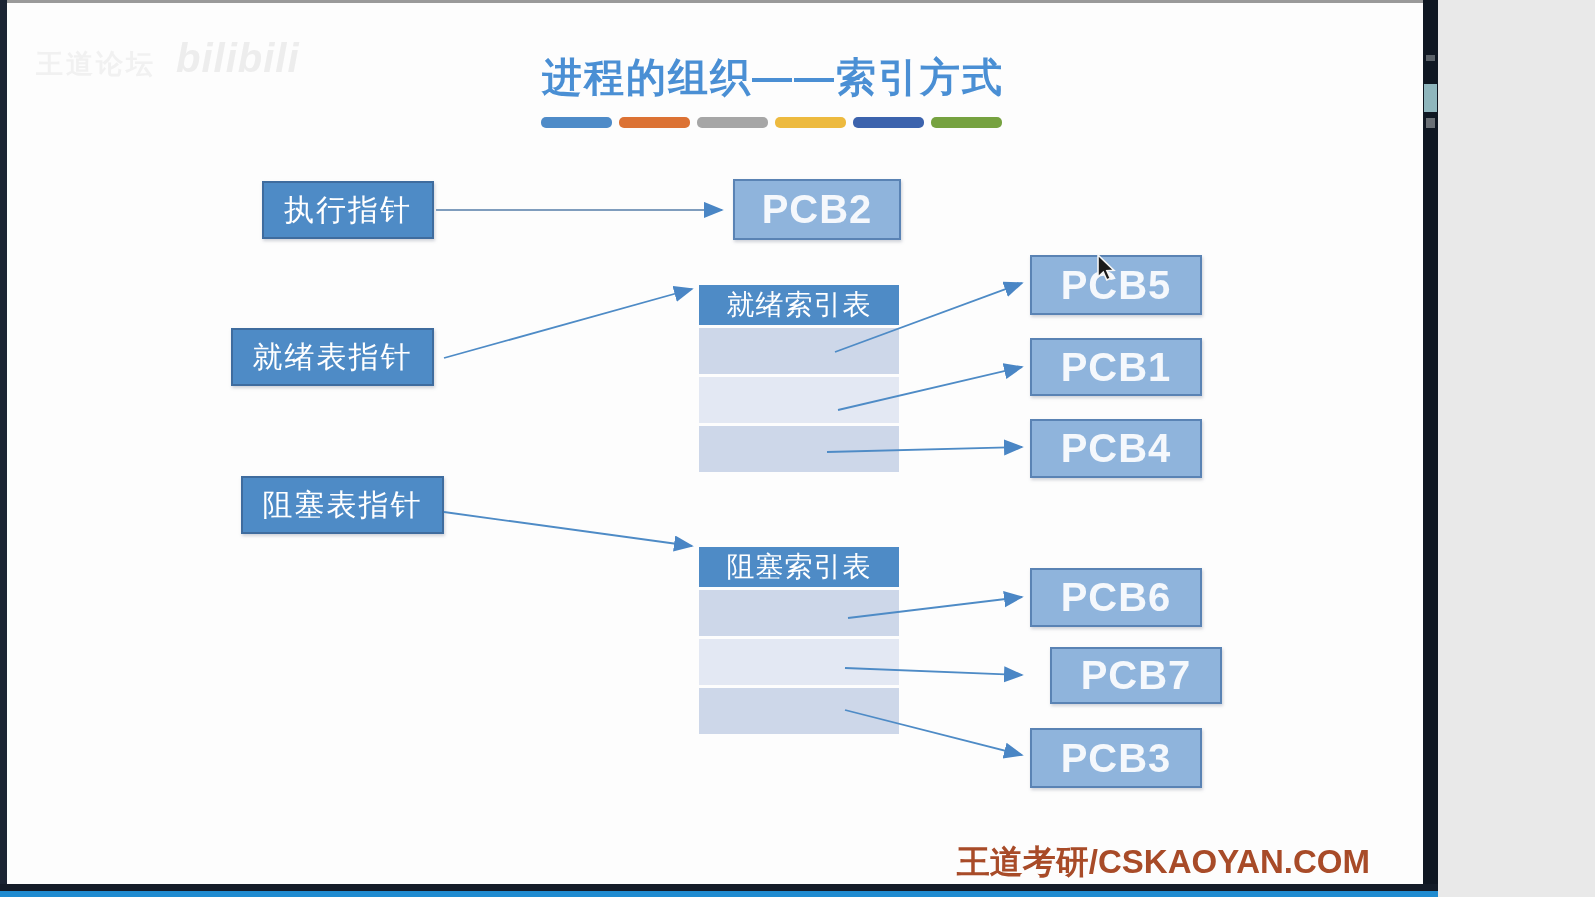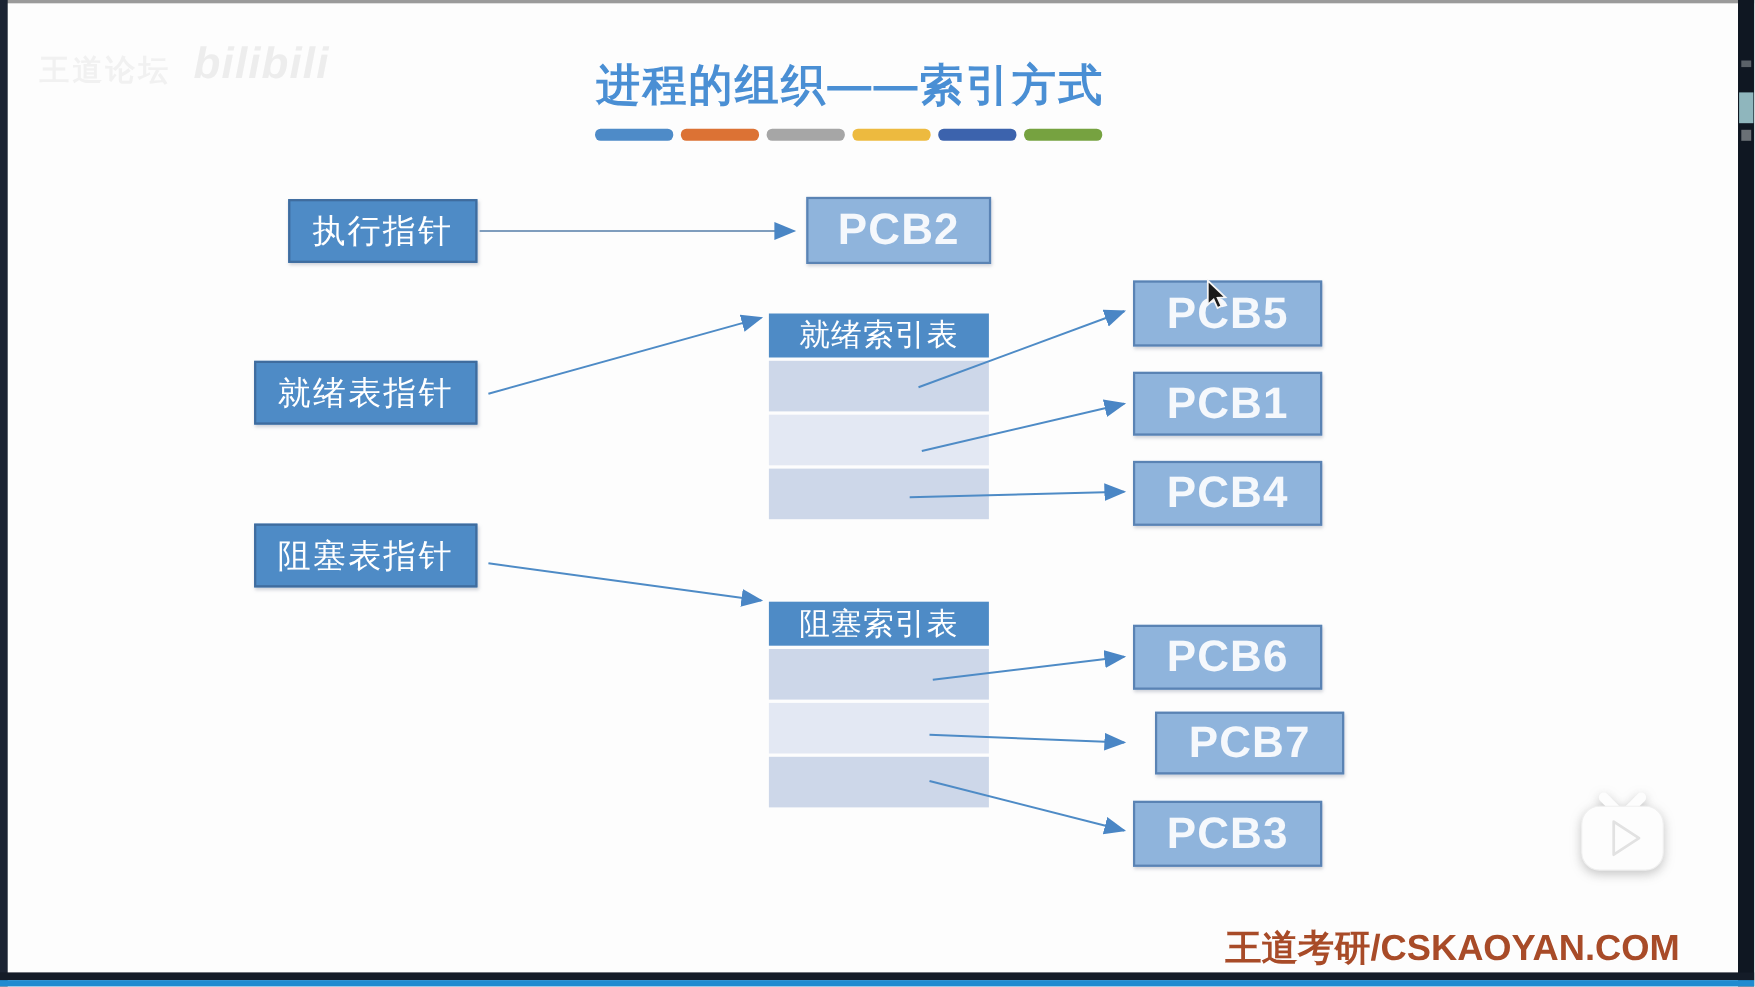--- a/index.html
+++ b/index.html
@@ -1,18 +1,18 @@
 <!DOCTYPE html>
 <html><head>
 <meta charset="utf-8">
 <style>
   * { margin:0; padding:0; box-sizing:border-box; }
   html,body { background:#e9e9e9; }
   #stage {
-    position:relative; width:1595px; height:897px;
+    position:relative; width:1438px; height:897px;
     background:#fdfdfd; overflow:hidden;
     font-family:"Liberation Sans", sans-serif;
   }
   
   .top-line   { position:absolute; left:0; top:0; width:100%; height:3px; background:#9a9a9a; }
   .left-border{ position:absolute; left:0; top:0; width:7px; height:100%; background:#1b2433; }
   .right-strip{ position:absolute; right:0; top:0; width:15px; height:100%; background:#0f1722; }
   .strip-mark1{ position:absolute; right:3px; top:55px; width:9px; height:6px; background:#5a6168; }
   .strip-thumb{ position:absolute; right:1px; top:84px; width:13px; height:28px; background:#8fb6bd; }
   .strip-mark2{ position:absolute; right:3px; top:118px; width:9px; height:10px; background:#6a7076; }
@@ -59,21 +59,21 @@
     color:#ffffff; font-size:28px; letter-spacing:1px;
     display:flex; align-items:center; justify-content:center;
   }
   .idx-row { height:46px; margin-top:3px; }
   .row-a { background:#cdd7e9; }
   .row-b { background:#e3e8f3; }
 
   
   #exec-pointer   { left:262px; top:181px; width:172px; height:58px; }
   #ready-pointer  { left:231px; top:328px; width:203px; height:58px; }
-  #blocked-pointer{ left:231px; top:476px; width:203px; height:58px; }
+  #blocked-pointer{ left:241px; top:476px; width:203px; height:58px; }
   #pcb2 { left:733px;  top:179px; width:168px; height:61px; }
   #pcb5 { left:1030px; top:255px; width:172px; height:60px; }
   #pcb1 { left:1030px; top:338px; width:172px; height:58px; }
   #pcb4 { left:1030px; top:419px; width:172px; height:59px; }
   #pcb6 { left:1030px; top:568px; width:172px; height:59px; }
   #pcb7 { left:1030px; top:647px; width:172px; height:57px;margin-left:20px; }
   #pcb3 { left:1030px; top:728px; width:172px; height:60px; }
   #ready-table   { left:699px; top:285px; }
   #blocked-table { left:699px; top:547px; }
 

